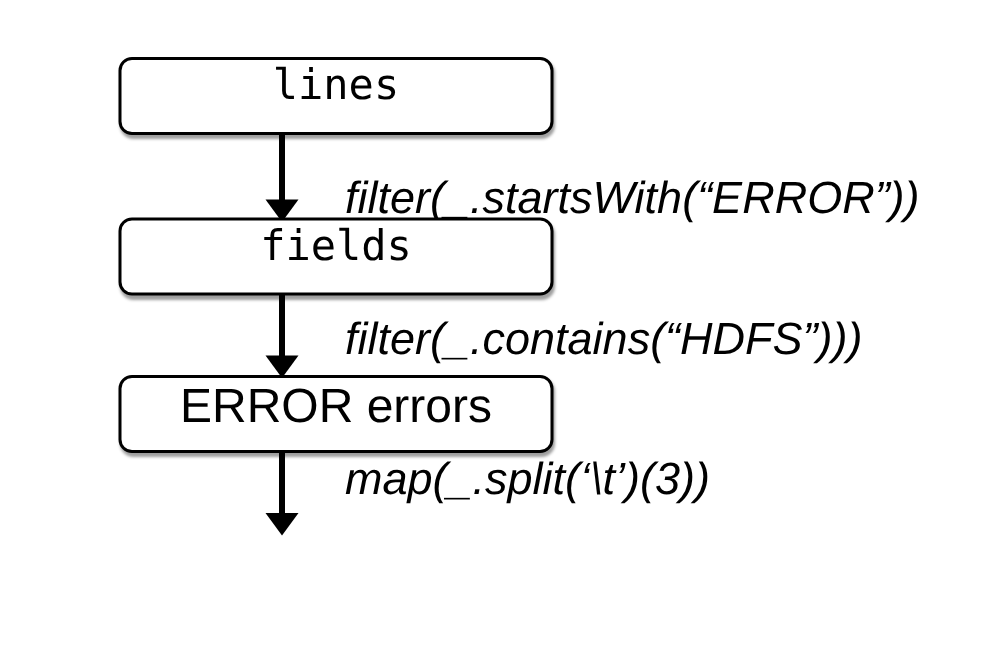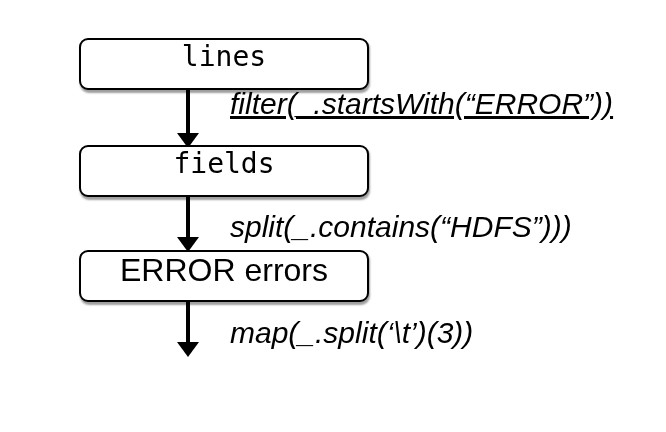--- a/index.html
+++ b/index.html
@@ -60,23 +60,23 @@
   .edge-label {
     position: absolute;
     left: 230px;
     font-family: "Liberation Sans", sans-serif;
     font-style: italic;
     font-size: 30px;
     line-height: 32px;
     color: #000000;
     white-space: nowrap;
   }
-  #lbl-edge-0 { top: 88px; text-decoration: underline; }
+  #lbl-edge-0 { top: 117px; }
   #lbl-edge-1 { top: 211px; }
-  #lbl-edge-2 { top: 317px; }
+  #lbl-edge-2 { top: 304px; }
 
   #node-0 { top: 38px; }
   #node-1 { top: 145px; }
   #node-2 { top: 250px; }
   #node-3 { top: 357px; }
 
   #stem-0 { top: 89px;  height: 45px; }
   #head-0 { top: 133px; }
   #stem-1 { top: 196px; height: 42px; }
   #head-1 { top: 237px; }
@@ -95,21 +95,21 @@
   <div class="arrow-stem" id="stem-0"></div>
   <div class="arrow-head" id="head-0"></div>
   <div class="edge-label" id="lbl-edge-0">filter(_.startsWith(“ERROR”))</div>
 
   <div class="node mono" id="node-1">
     <span class="node-text">fields</span>
   </div>
 
   <div class="arrow-stem" id="stem-1"></div>
   <div class="arrow-head" id="head-1"></div>
-  <div class="edge-label" id="lbl-edge-1">split(_.contains(“HDFS”)))</div>
+  <div class="edge-label" id="lbl-edge-1">filter(_.contains(“HDFS”)))</div>
 
   <div class="node sans" id="node-2">
     <span class="node-text">ERROR errors</span>
   </div>
 
   <div class="arrow-stem" id="stem-2"></div>
   <div class="arrow-head" id="head-2"></div>
   <div class="edge-label" id="lbl-edge-2">map(_.split(‘\t’)(3))</div>
 
 

